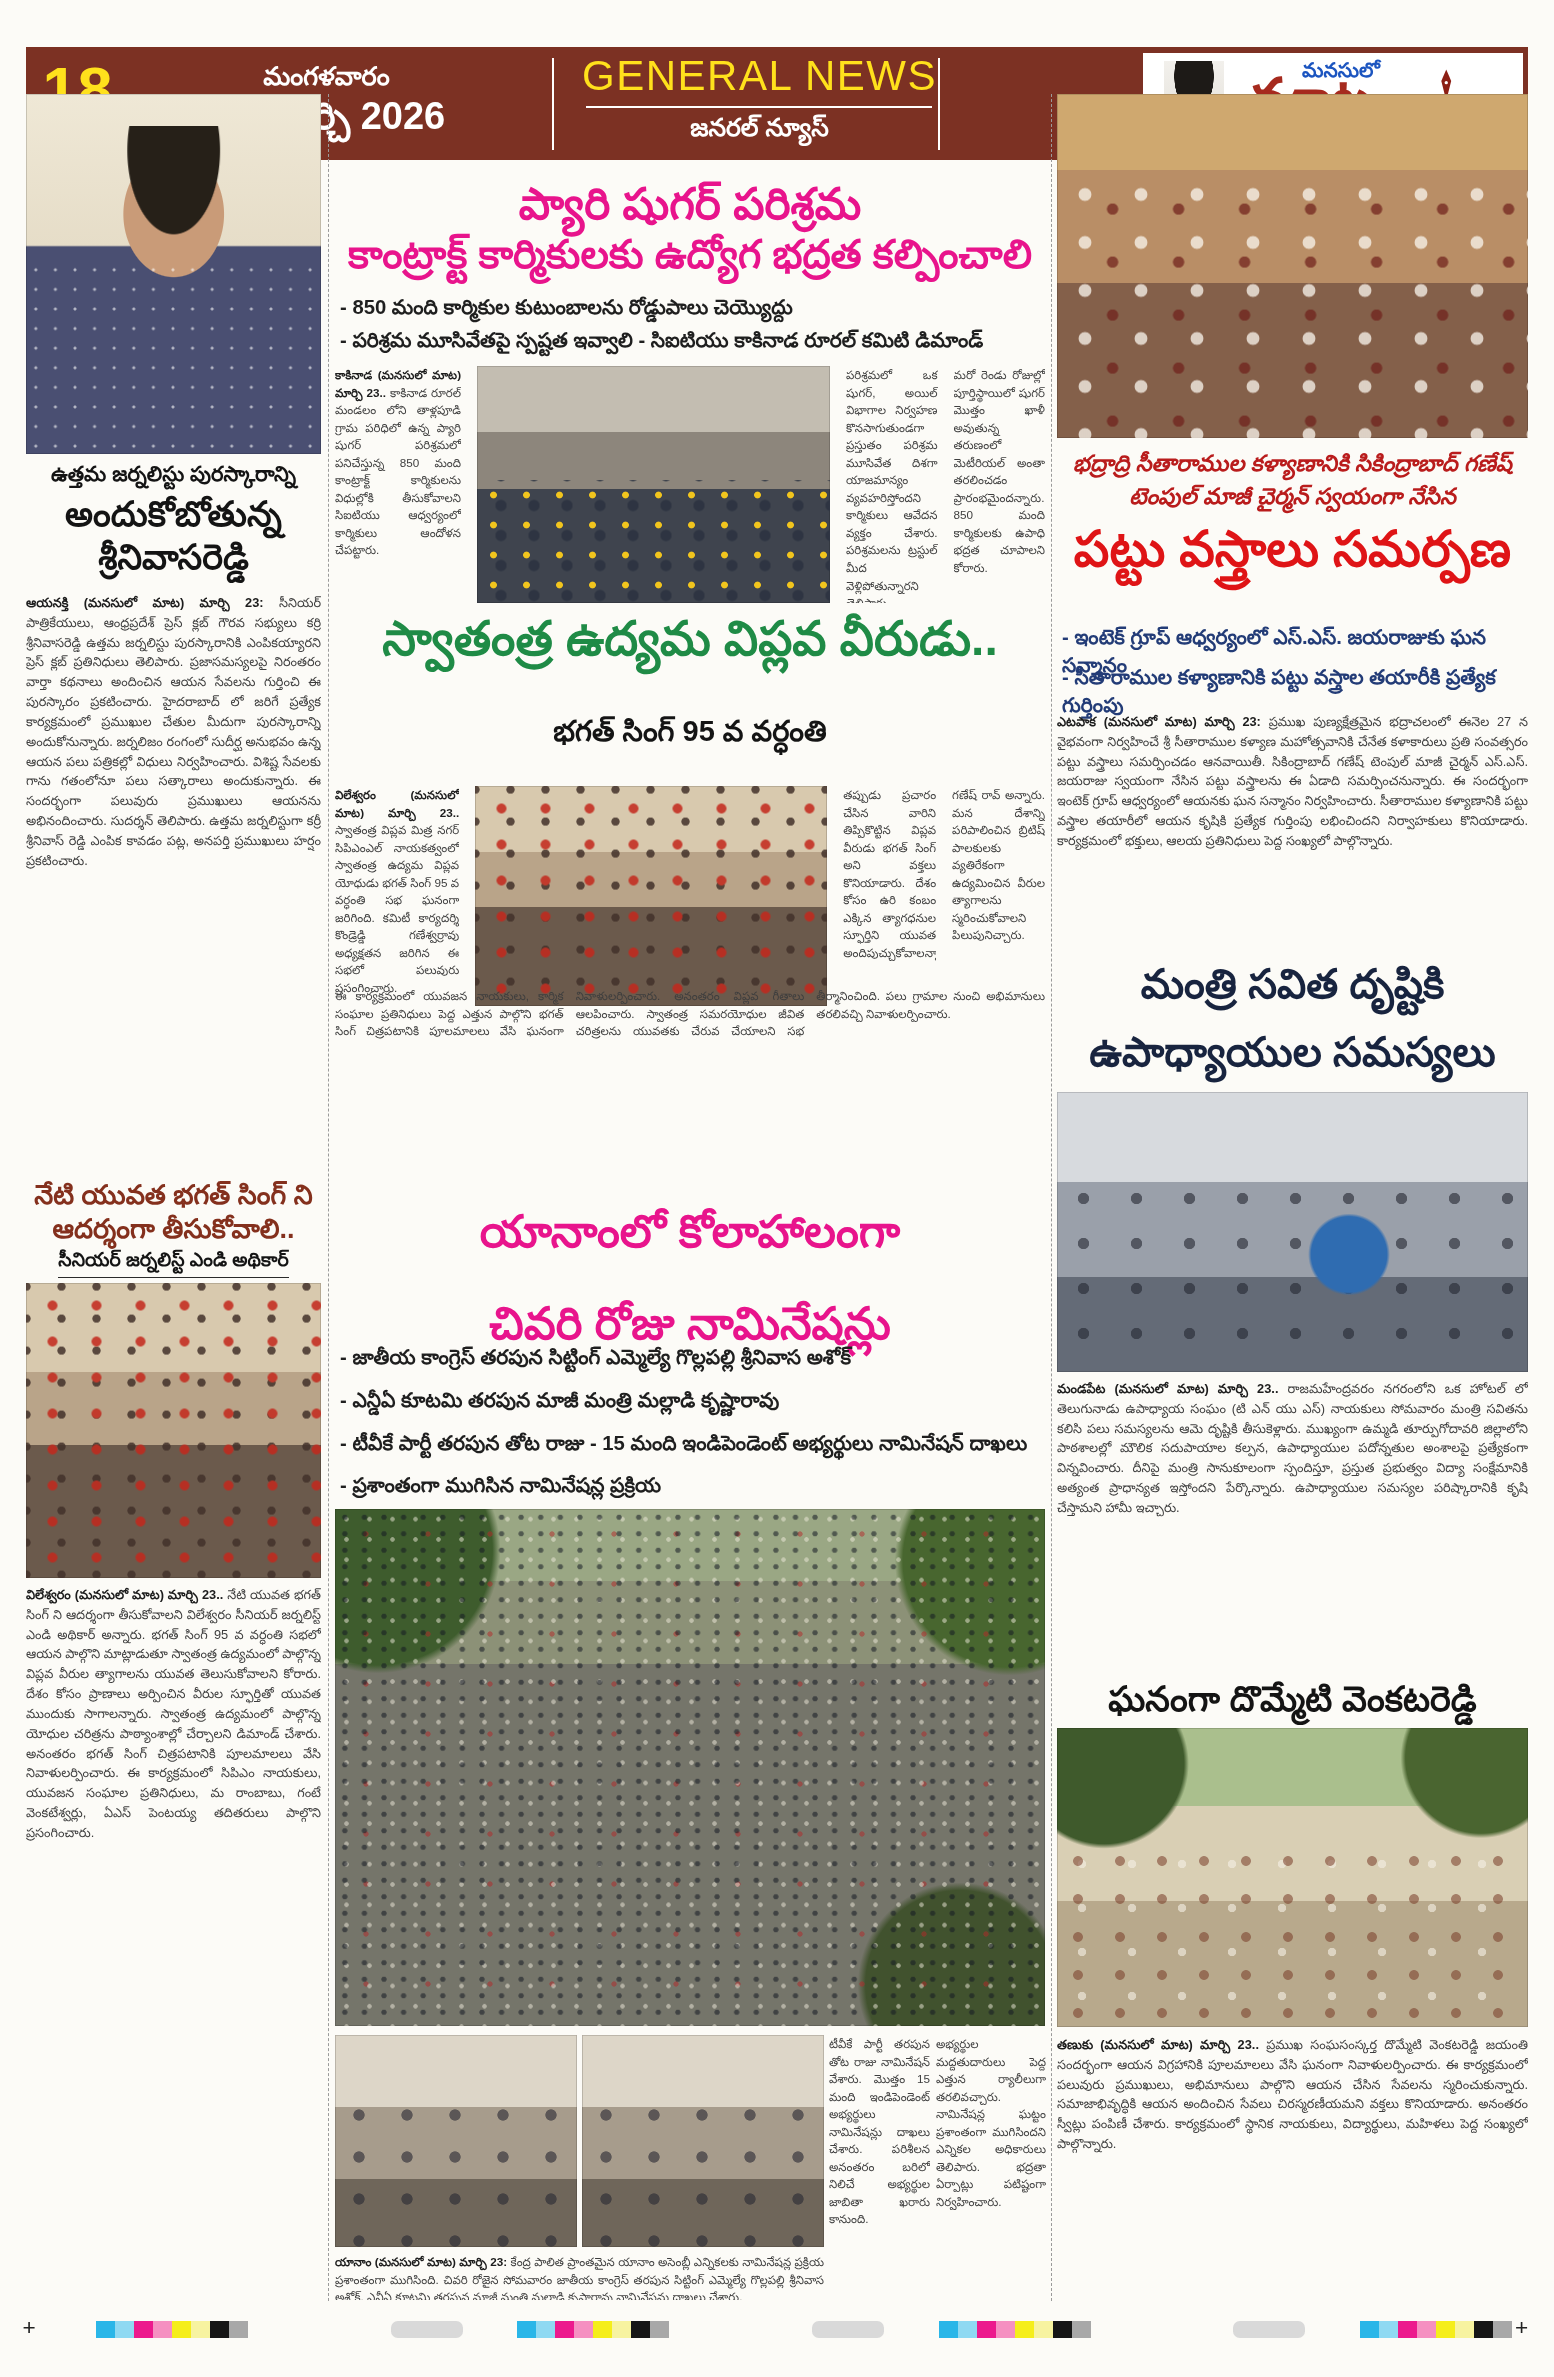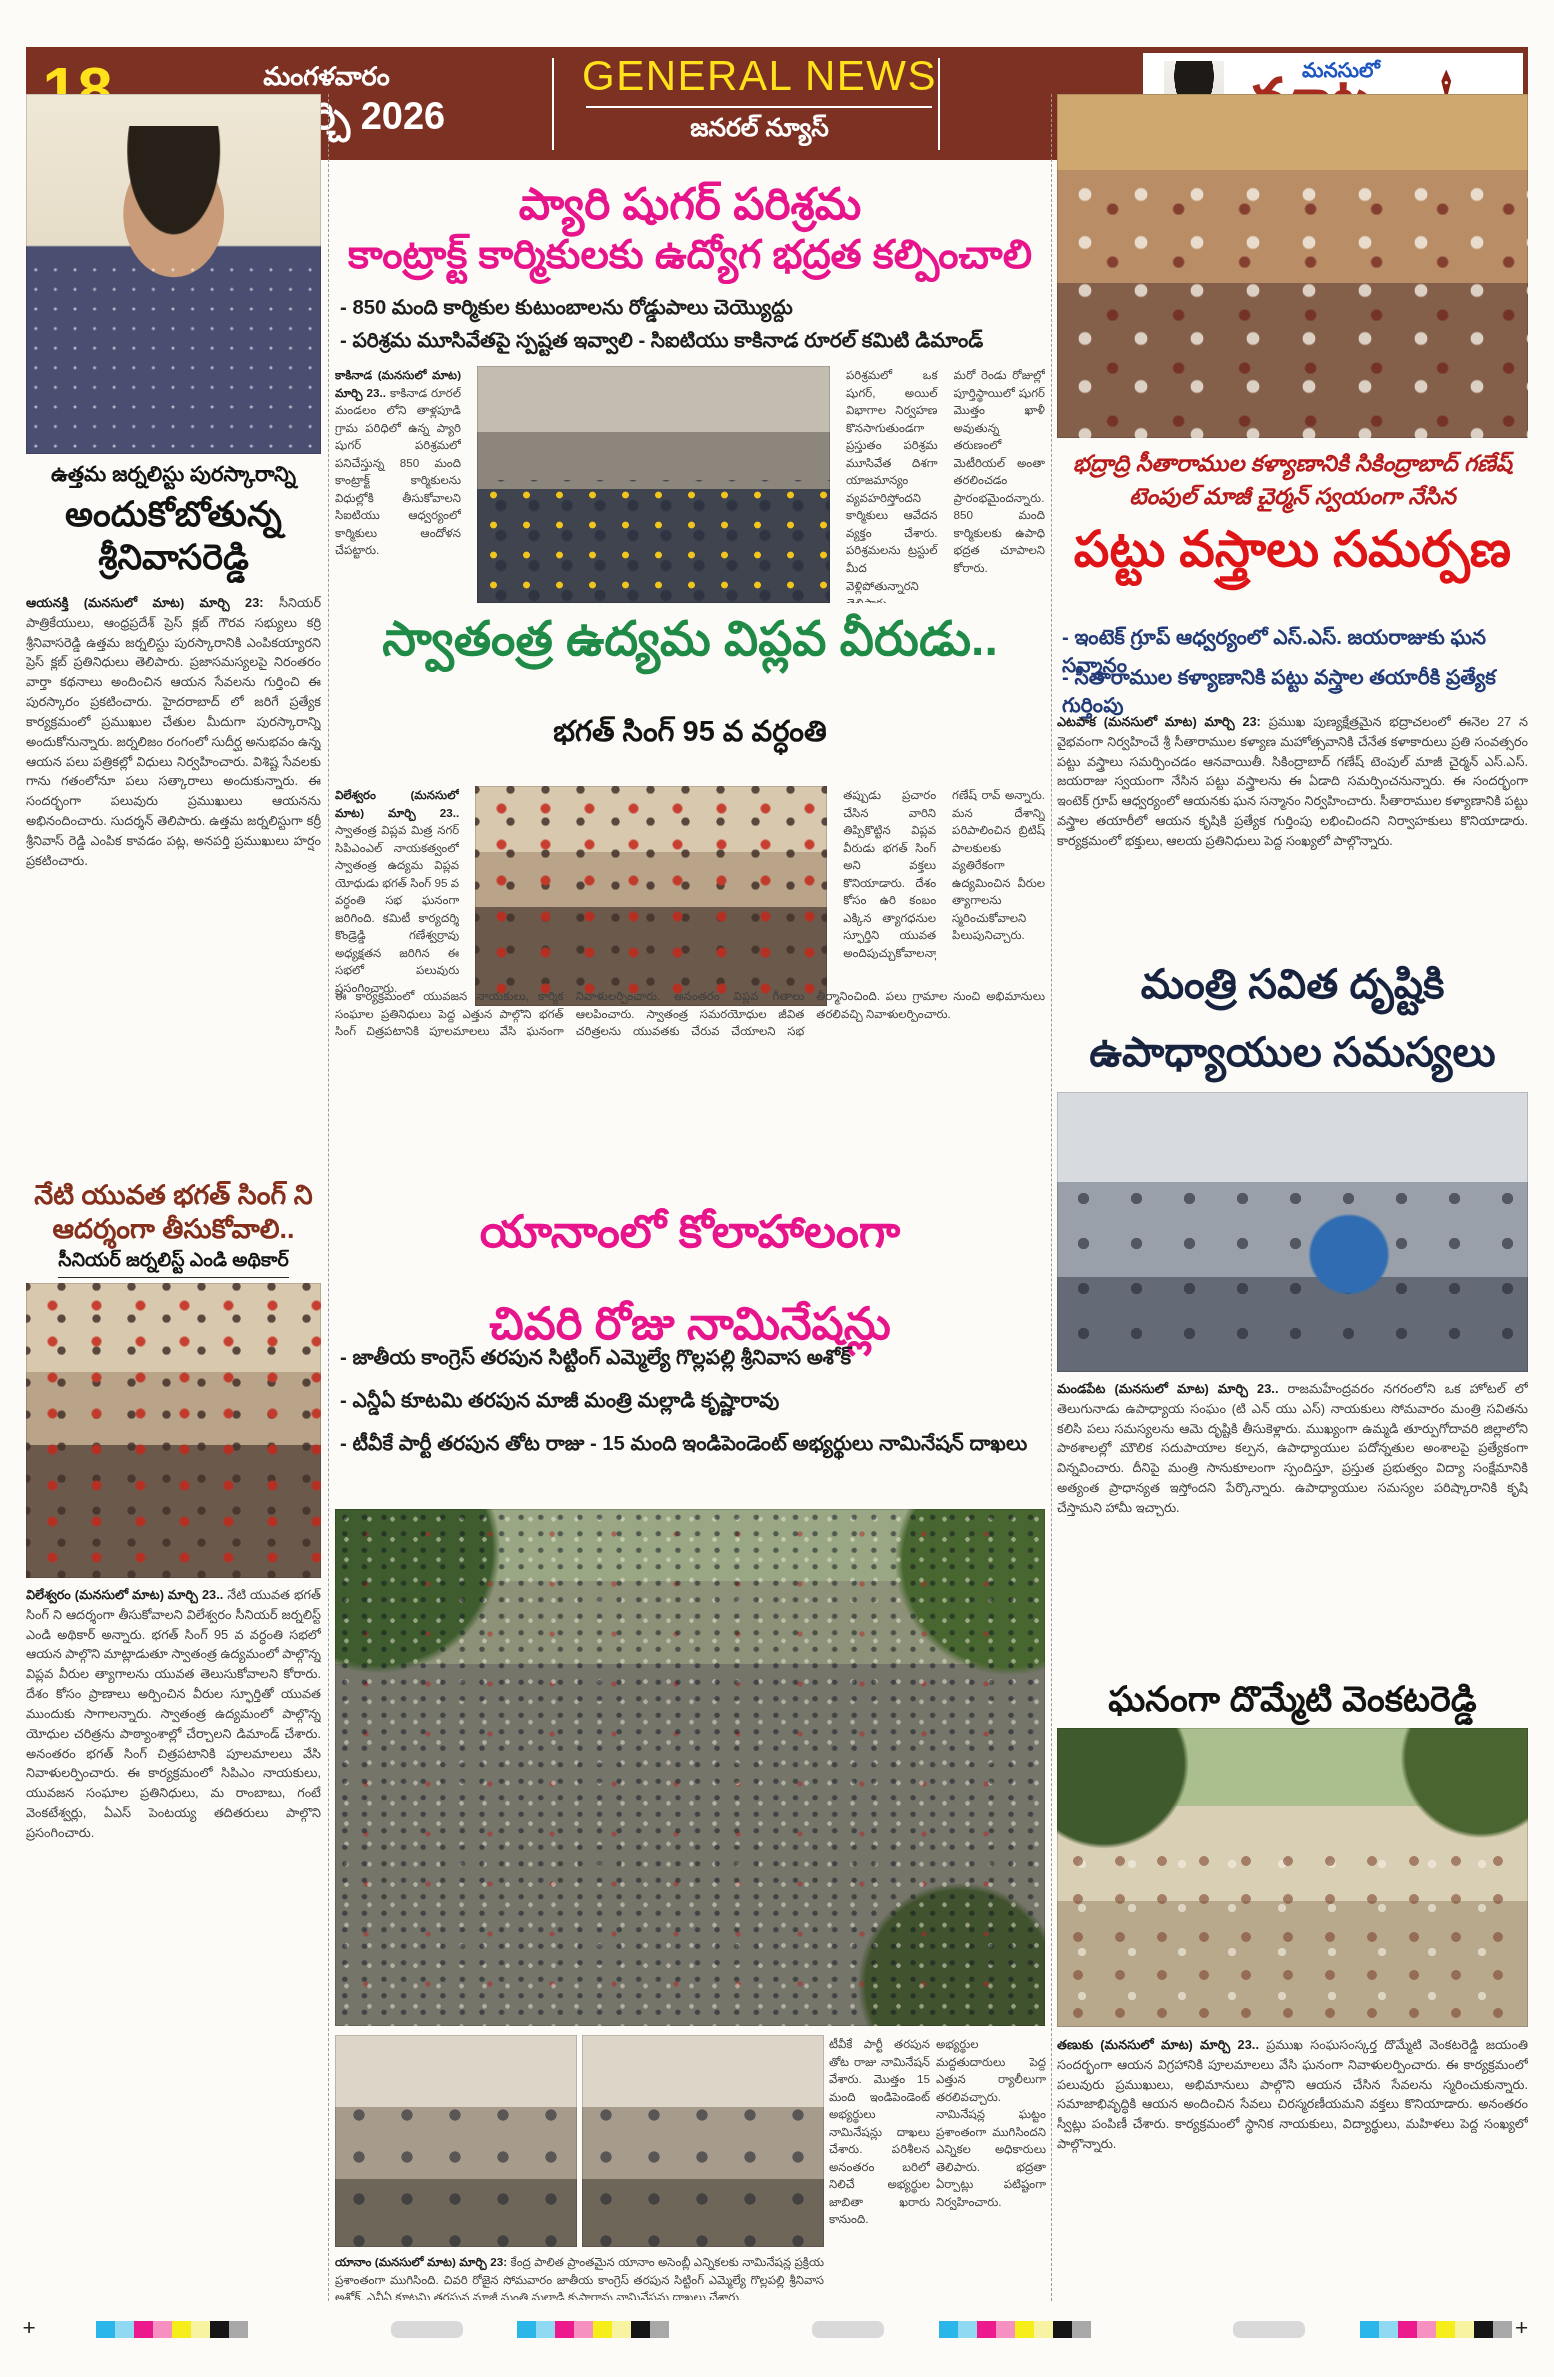--- a/index.html
+++ b/index.html
@@ -165,20 +165,21 @@
     <div class="tcol small-txt" style="width:101px;height:220px;">తప్పుడు ప్రచారం చేసిన వారిని తిప్పికొట్టిన విప్లవ వీరుడు భగత్ సింగ్ అని వక్తలు కొనియాడారు. దేశం కోసం ఉరి కంబం ఎక్కిన త్యాగధనుల స్ఫూర్తిని యువత అందిపుచ్చుకోవాలన్నారు.</div>
     <div class="tcol small-txt" style="width:101px;height:220px;">గణేష్ రావ్ అన్నారు. మన దేశాన్ని పరిపాలించిన బ్రిటిష్ పాలకులకు వ్యతిరేకంగా ఉద్యమించిన వీరుల త్యాగాలను స్మరించుకోవాలని పిలుపునిచ్చారు.</div>
   </div>
   <div class="abs small-txt cols3" style="left:335px;top:987px;width:710px;height:212px;">ఈ కార్యక్రమంలో యువజన నాయకులు, కార్మిక సంఘాల ప్రతినిధులు పెద్ద ఎత్తున పాల్గొని భగత్ సింగ్ చిత్రపటానికి పూలమాలలు వేసి ఘనంగా నివాళులర్పించారు. అనంతరం విప్లవ గీతాలు ఆలపించారు. స్వాతంత్ర సమరయోధుల జీవిత చరిత్రలను యువతకు చేరువ చేయాలని సభ తీర్మానించింది. పలు గ్రామాల నుంచి అభిమానులు తరలివచ్చి నివాళులర్పించారు.</div>
 
   <div class="abs ctr hl mag" style="left:335px;top:1206px;width:710px;font-size:45px;">యానాంలో కోలాహాలంగా</div>
   <div class="abs ctr hl mag" style="left:335px;top:1270px;width:710px;font-size:45px;margin-top:28px;">చివరి రోజు నామినేషన్లు</div>
   <div class="abs bullet" style="left:340px;top:1345px;width:705px;">- జాతీయ కాంగ్రెస్ తరపున సిట్టింగ్ ఎమ్మెల్యే గొల్లపల్లి శ్రీనివాస అశోక్</div>
   <div class="abs bullet" style="left:340px;top:1388px;width:705px;">- ఎన్డీఏ కూటమి తరపున మాజీ మంత్రి మల్లాడి కృష్ణారావు</div>
   <div class="abs bullet" style="left:340px;top:1431px;width:705px;">- టీవీకే పార్టీ తరపున తోట రాజు  - 15 మంది ఇండిపెండెంట్ అభ్యర్థులు నామినేషన్ దాఖలు</div>
+  <div class="abs bullet" style="left:340px;top:1473px;width:705px;">- ప్రశాంతంగా ముగిసిన నామినేషన్ల ప్రక్రియ</div>
   <div class="photo ph-crowd abs" style="left:335px;top:1509px;width:710px;height:517px;"></div>
   <div class="photo ph-meeting abs" style="left:335px;top:2035px;width:242px;height:212px;"></div>
   <div class="photo ph-meeting abs" style="left:582px;top:2035px;width:242px;height:212px;"></div>
   <div class="abs small-txt" style="left:829px;top:2035px;width:101px;height:265px;">టీవీకే పార్టీ తరపున తోట రాజు నామినేషన్ వేశారు. మొత్తం 15 మంది ఇండిపెండెంట్ అభ్యర్థులు నామినేషన్లు దాఖలు చేశారు. పరిశీలన అనంతరం బరిలో నిలిచే అభ్యర్థుల జాబితా ఖరారు కానుంది.</div>
   <div class="abs small-txt" style="left:936px;top:2035px;width:110px;height:265px;">అభ్యర్థుల మద్దతుదారులు పెద్ద ఎత్తున ర్యాలీలుగా తరలివచ్చారు. నామినేషన్ల ఘట్టం ప్రశాంతంగా ముగిసిందని ఎన్నికల అధికారులు తెలిపారు. భద్రతా ఏర్పాట్లు పటిష్టంగా నిర్వహించారు.</div>
   <div class="abs small-txt" style="left:335px;top:2253px;width:489px;height:47px;">
     <span class="dl">యానాం (మనసులో మాట) మార్చి 23:</span>
     <span>కేంద్ర పాలిత ప్రాంతమైన యానాం అసెంబ్లీ ఎన్నికలకు నామినేషన్ల ప్రక్రియ ప్రశాంతంగా ముగిసింది. చివరి రోజైన సోమవారం జాతీయ కాంగ్రెస్ తరపున సిట్టింగ్ ఎమ్మెల్యే గొల్లపల్లి శ్రీనివాస అశోక్, ఎన్డీఏ కూటమి తరపున మాజీ మంత్రి మల్లాడి కృష్ణారావు నామినేషన్లు దాఖలు చేశారు.</span>
   </div>
 

